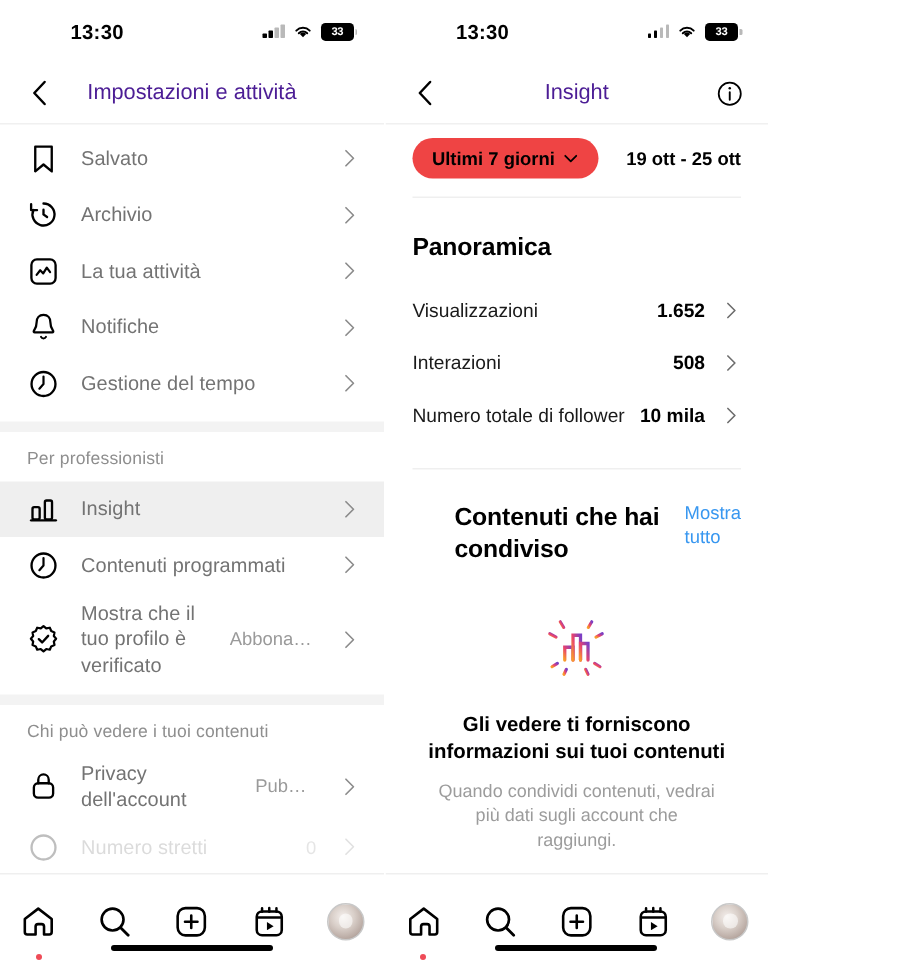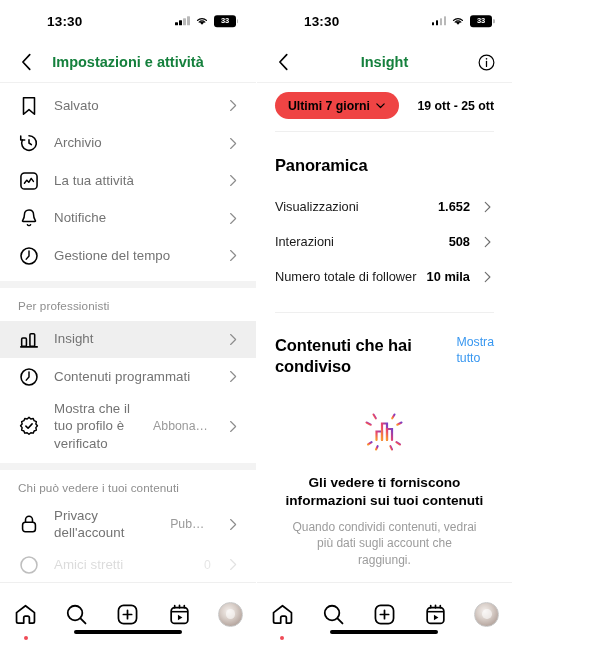--- a/index.html
+++ b/index.html
@@ -57,21 +57,21 @@
   
   .navbar {
     height: 40px;
     display: flex; align-items: center;
     padding: 0 16px;
     position: relative;
     background: #fff;
   }
   .nav-title {
     position: absolute; left: 0; right: 0; text-align: center;
-    font-size: 14.5px; font-weight: bold; color: #15803d;
+    font-size: 14.5px; font-weight: normal; color: #4c1d95;
     pointer-events: none;
   }
   .back-chevron { width: 22px; height: 22px; display:block; cursor: pointer; z-index:2;}
   .info-ico { position:absolute; right: 16px; width: 19px; height: 19px; z-index:2; }
   .nav-sep { height: 1px; background: #f0f0f0; }
 
   
   .list { padding-top: 4px; }
   .row {
     display: flex; align-items: center;
@@ -124,21 +124,21 @@
     display: flex; align-items: center;
     padding: 10px 18px;
     gap: 10px;
   }
   .stat-name { flex: 1 1 auto; font-size: 12.8px; color: #1a1a1a; }
   .stat-val { font-size: 12.8px; font-weight: bold; color: #000; }
   .stat-chev { width: 14px; height: 14px; flex: 0 0 14px; }
 
   .shared-head {
     display: flex; align-items: flex-start; justify-content: space-between;
-    padding: 22px 18px 0; gap: 14px;
+    padding: 22px 18px 0; gap: 14px; margin-left: 28px;
   }
   .shared-title {
     font-size: 16.5px; font-weight: bold; color: #000;
     line-height: 1.25; max-width: 175px; letter-spacing: -.1px;
   }
   .show-all {
     font-size: 12.3px; color: #3897f0; line-height: 1.3;
     width: 48px; text-align: left;
   }
   .empty {
@@ -331,21 +331,21 @@
         <span class="row-value">Pubblico</span>
         <svg class="row-chev" viewBox="0 0 24 24">
             <path d="M9 4l8 8-8 8" stroke="#8c8c8c" stroke-width="1.8" fill="none" stroke-linecap="round" stroke-linejoin="round"></path>
           </svg>
       </div>
 
       <div class="row row-faded">
         <svg class="row-ico" viewBox="0 0 24 24">
           <circle cx="12" cy="12" r="8.7" fill="none" stroke="#000" stroke-width="1.7"></circle>
         </svg>
-        <span class="row-label">Amici stretti</span>
+        <span class="row-label">Numero stretti</span>
         <span class="row-value">0</span>
         <svg class="row-chev" viewBox="0 0 24 24">
             <path d="M9 4l8 8-8 8" stroke="#8c8c8c" stroke-width="1.8" fill="none" stroke-linecap="round" stroke-linejoin="round"></path>
           </svg>
       </div>
 
     </div>
 
     <div class="tabbar">
       <div class="tab">

